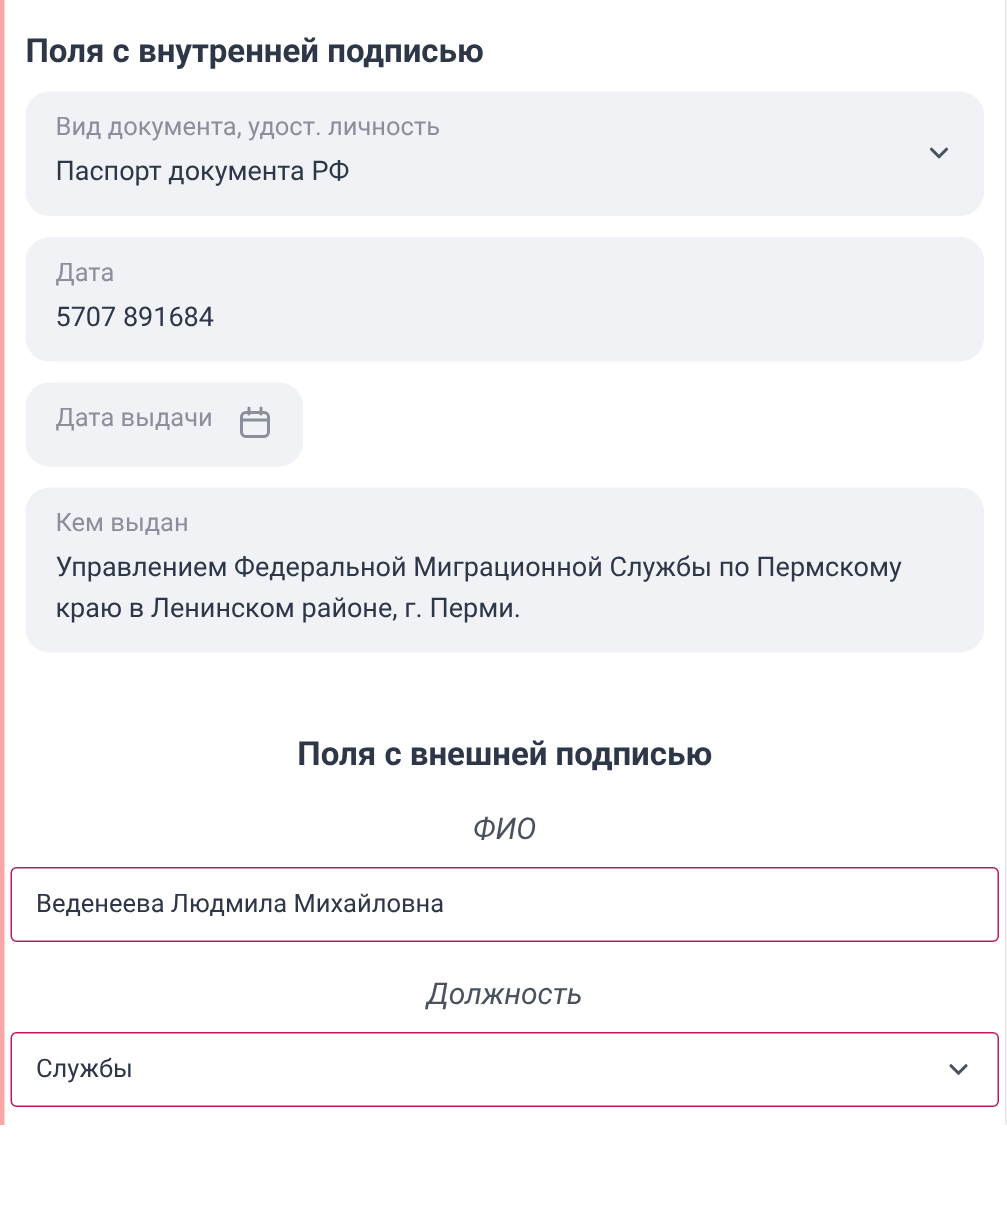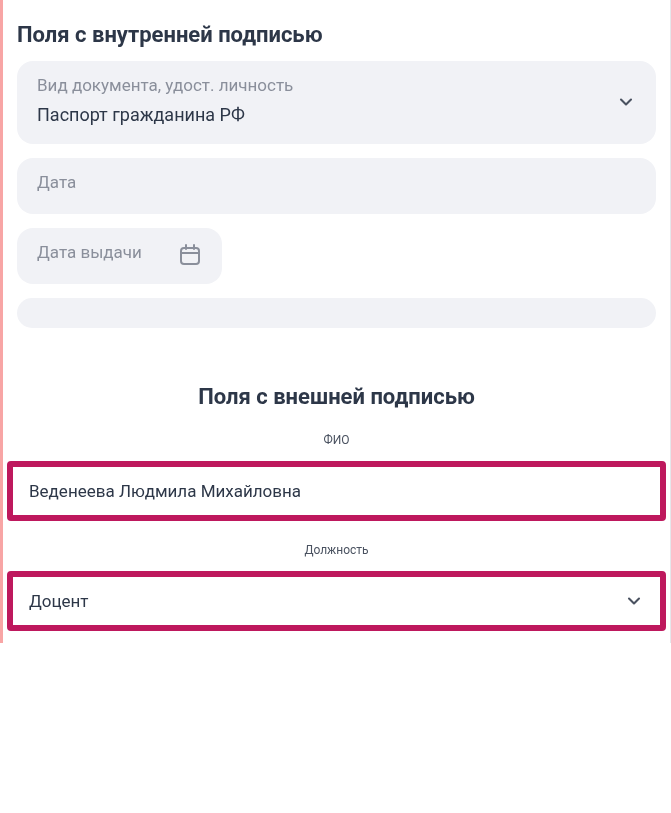--- a/index.html
+++ b/index.html
@@ -27,21 +27,21 @@
       background: #f1f2f6;
       padding: 14px 20px 16px 20px;
       margin: 0 14px 14px 14px;
       border-radius: 16px;
       position: relative;
     }
     .field.with-icon {
       display: flex;
       align-items: center;
       justify-content: space-between;
-      width: 205px;
+      width: 185px;
     }
     .field-content {
       flex: 1;
     }
     .field-label {
       font-size: 17px;
       color: #8a8f9b;
       margin-bottom: 6px;
     }
     .field-value {
@@ -60,26 +60,27 @@
     }
     .calendar-icon {
       margin-left: 16px;
       flex-shrink: 0;
     }
     .outer-section {
       padding-top: 30px;
       text-align: center;
     }
     .outer-label {
-      font-size: 12px;
+      font-size: 20px;
       color: #4a5260;
       padding: 10px 4px 10px 4px;
+      font-style: italic;
     }
     .outer-field {
-      border: 6px solid #be185d;
+      border: 1px solid #be185d;
       padding: 14px 16px;
       margin: 4px 4px 12px 4px;
       border-radius: 4px;
       font-size: 17px;
       color: #2d3748;
       display: flex;
       align-items: center;
       justify-content: space-between;
     }
     svg {
@@ -88,61 +89,64 @@
   </style>
 </head>
 <body>
 
 <div class="content">
   <div class="section-title">Поля с внутренней подписью</div>
 
   <div class="field field-dropdown">
     <div class="field-content">
       <div class="field-label">Вид документа, удост. личность</div>
-      <div class="field-value">Паспорт гражданина РФ</div>
+      <div class="field-value">Паспорт документа РФ</div>
     </div>
     <span class="chevron-icon">
       <svg width="20" height="20" viewBox="0 0 24 24" fill="none" stroke="#4a5260" stroke-width="2.5" stroke-linecap="round" stroke-linejoin="round">
         <polyline points="6 9 12 15 18 9"></polyline>
       </svg>
     </span>
   </div>
 
   <div class="field">
     <div class="field-label">Дата</div>
+    <div class="field-value">5707 891684</div>
   </div>
 
   <div class="field with-icon">
     <div class="field-content">
       <div class="field-label">Дата выдачи</div>
     </div>
     <span class="calendar-icon">
       <svg width="24" height="24" viewBox="0 0 24 24" fill="none" stroke="#8a8f9b" stroke-width="2" stroke-linecap="round" stroke-linejoin="round">
         <rect x="3" y="5" width="18" height="16" rx="3" ry="3"></rect>
         <line x1="3" y1="10" x2="21" y2="10"></line>
         <line x1="8" y1="2" x2="8" y2="6"></line>
         <line x1="16" y1="2" x2="16" y2="6"></line>
       </svg>
     </span>
   </div>
 
   <div class="field">
+    <div class="field-label">Кем выдан</div>
+    <div class="field-value">Управлением Федеральной Миграционной Службы по Пермскому краю в Ленинском районе, г. Перми.</div>
   </div>
 
   <div class="outer-section">
     <div class="section-title">Поля с внешней подписью</div>
 
     <div class="outer-label">ФИО</div>
     <div class="outer-field">
       <span>Веденеева Людмила Михайловна</span>
     </div>
 
     <div class="outer-label">Должность</div>
     <div class="outer-field">
-      <span>Доцент</span>
+      <span>Службы</span>
       <span class="chevron-icon">
         <svg width="20" height="20" viewBox="0 0 24 24" fill="none" stroke="#4a5260" stroke-width="2.5" stroke-linecap="round" stroke-linejoin="round">
           <polyline points="6 9 12 15 18 9"></polyline>
         </svg>
       </span>
     </div>
   </div>
 </div>
 
 </body></html>

